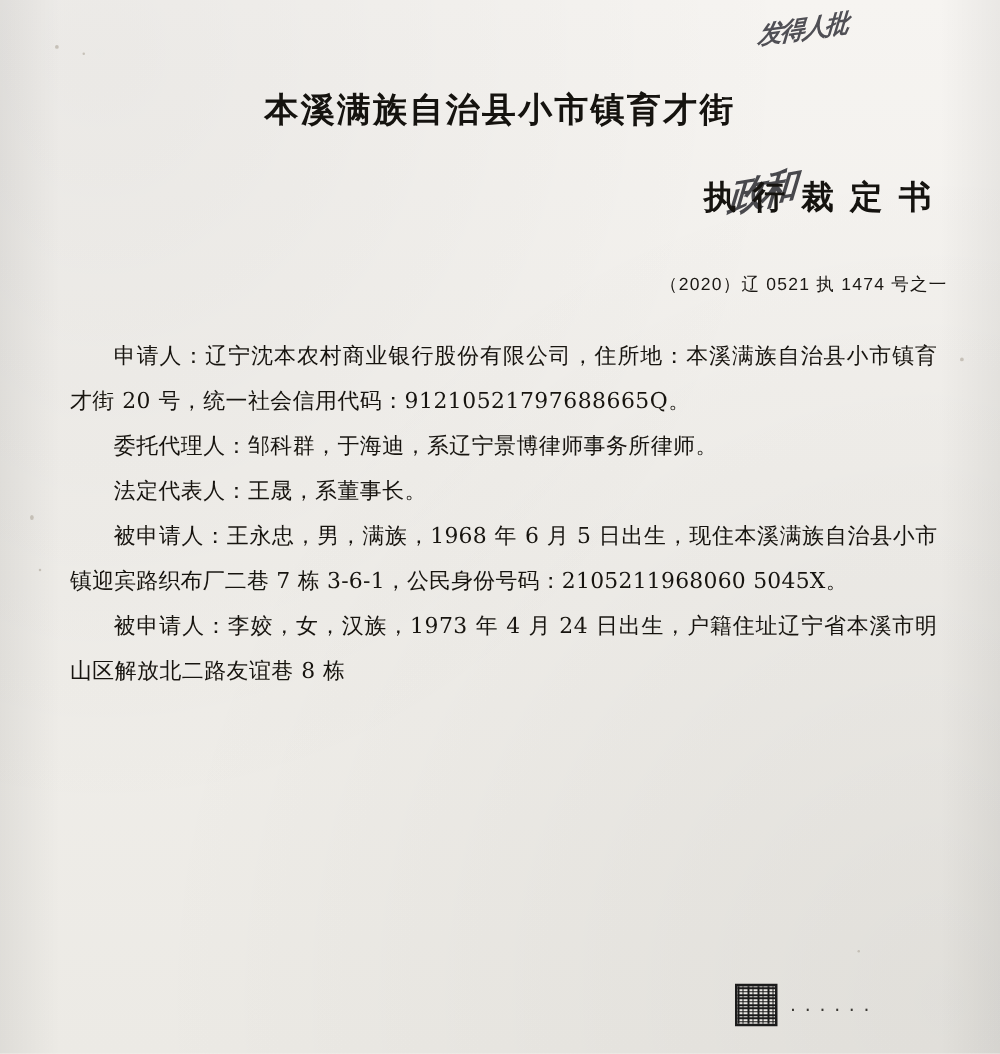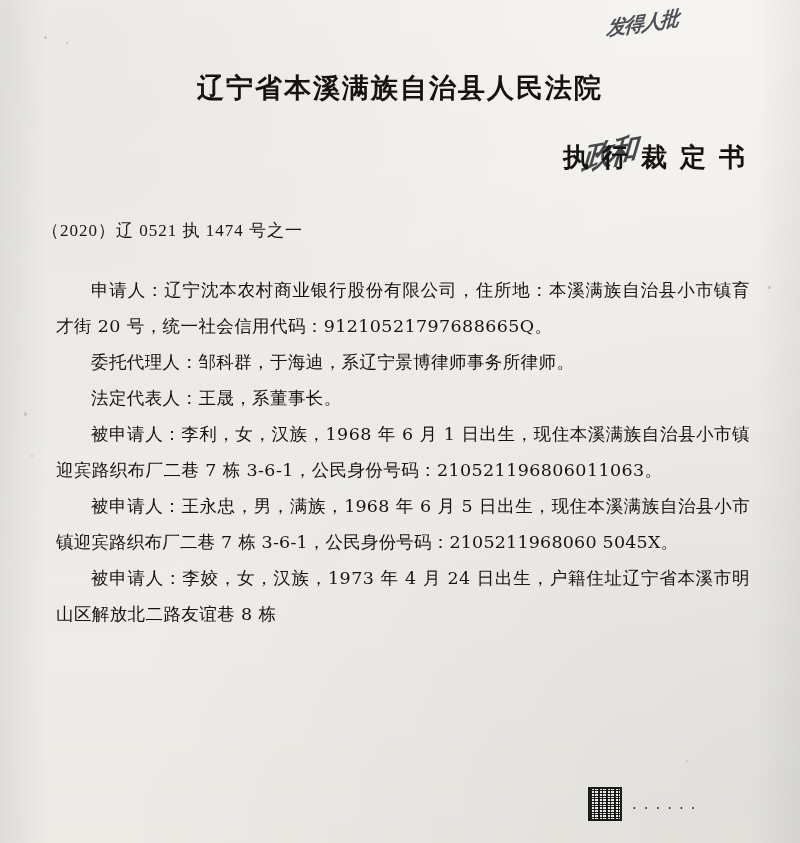--- a/index.html
+++ b/index.html
@@ -52,23 +52,23 @@
     text-align: right;
     font-family: "DejaVu Serif", serif;
     font-weight: bold;
     font-size: 26px;
     letter-spacing: 13px;
     padding-left: 13px;
     color: #15130f;
   }
   .case-no {
     margin: 44px 0 0 0;
-    text-align: left;
-    font-family: Liberation Serif, serif;
-    font-size: 17px;
+    text-align: right;
+    font-family: Liberation Sans, sans-serif;
+    font-size: 14px;
     letter-spacing: 1px;
     color: #1a1713;
   }
   .body-block {
     margin: 30px 8px 0 14px;
   }
   .para {
     font-family: "DejaVu Serif", serif;
     font-size: 17.5px;
     line-height: 36px;
@@ -161,31 +161,30 @@
   <div class="speck s3"></div>
   <div class="speck s4"></div>
   <div class="speck s5"></div>
   <div class="speck s6"></div>
 
   <div class="hand hand-top">发得人批</div>
   <div class="hand hand-sign">政和</div>
 
   <div class="sheet">
 
-    <h1 class="doc-title">辽宁省本溪满族自治县人民法院</h1>
+    <h1 class="doc-title">本溪满族自治县小市镇育才街</h1>
 
     <h2 class="doc-subtitle">执行裁定书</h2>
 
     <div class="case-no">（2020）辽 0521 执 1474 号之一</div>
 
     <div class="body-block">
       <p class="para">申请人：辽宁沈本农村商业银行股份有限公司，住所地：本溪满族自治县小市镇育才街 20 号，统一社会信用代码：91210521797688665Q。</p>
       <p class="para">委托代理人：邹科群，于海迪，系辽宁景博律师事务所律师。</p>
       <p class="para">法定代表人：王晟，系董事长。</p>
-      <p class="para">被申请人：李利，女，汉族，1968 年 6 月 1 日出生，现住本溪满族自治县小市镇迎宾路织布厂二巷 7 栋 3-6-1，公民身份号码：210521196806011063。</p>
       <p class="para tight">被申请人：王永忠，男，满族，1968 年 6 月 5 日出生，现住本溪满族自治县小市镇迎宾路织布厂二巷 7 栋 3-6-1，公民身份号码：2105211968060 5045X。</p>
       <p class="para">被申请人：李姣，女，汉族，1973 年 4 月 24 日出生，户籍住址辽宁省本溪市明山区解放北二路友谊巷 8 栋</p>
     </div>
 
   </div>
 
   <div class="footer">
     <div class="qr"></div>
     <div class="dots">......</div>
   </div>

